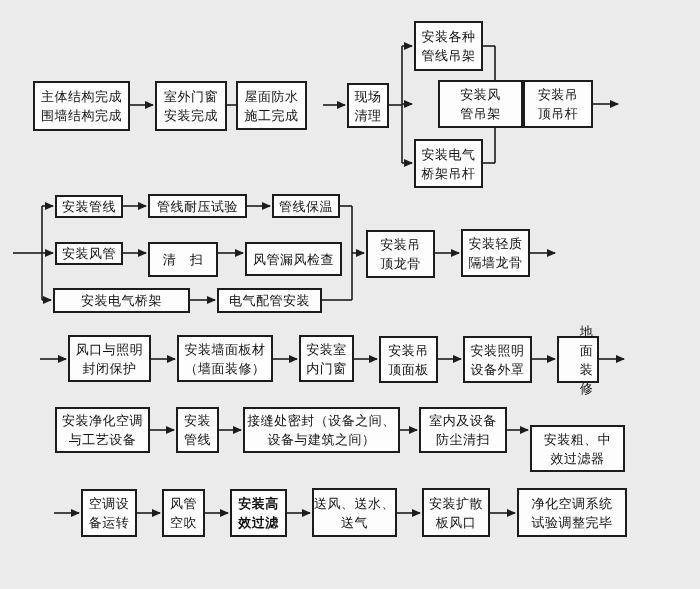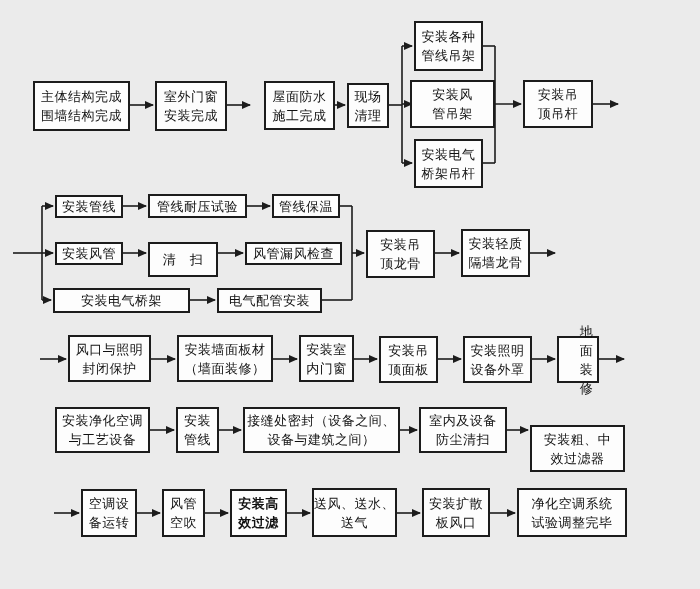--- a/index.html
+++ b/index.html
@@ -24,33 +24,33 @@
     color:#111111;
     font-size:13px;
     line-height:19px;
     white-space:pre-line;
     letter-spacing:0.5px;
   }
   .box.bold{font-weight:bold;}
   
   .r1b1{left:33px;top:81px;width:97px;height:50px;}
   .r1b2{left:155px;top:81px;width:72px;height:50px;}
-  .r1b3{left:264px;top:81px;width:71px;height:49px;}
+  .r1b3{left:236px;top:81px;width:71px;height:49px;}
   .r1b4{left:347px;top:83px;width:42px;height:45px;}
   .r1b5{left:414px;top:21px;width:69px;height:50px;}
-  .r1b6{left:410px;top:80px;width:85px;height:48px;}
+  .r1b6{left:438px;top:80px;width:85px;height:48px;}
   .r1b7{left:414px;top:139px;width:69px;height:49px;}
   .r1b8{left:523px;top:80px;width:70px;height:48px;}
   
   .r2b1{left:55px;top:195px;width:68px;height:23px;}
   .r2b2{left:148px;top:194px;width:99px;height:24px;}
   .r2b3{left:272px;top:194px;width:68px;height:24px;}
   .r2b4{left:55px;top:242px;width:68px;height:23px;}
   .r2b5{left:148px;top:242px;width:70px;height:35px;}
-  .r2b6{left:245px;top:242px;width:97px;height:23px;}
+  .r2b6{left:245px;top:242px;width:97px;height:34px;}
   .r2b7{left:53px;top:288px;width:137px;height:25px;}
   .r2b8{left:217px;top:288px;width:105px;height:25px;}
   .r2b9{left:366px;top:230px;width:69px;height:48px;}
   .r2b10{left:461px;top:229px;width:69px;height:48px;}
   .r2b11{left:557px;top:229px;width:69px;height:48px;}
   
   .r3b1{left:68px;top:335px;width:83px;height:47px;}
   .r3b2{left:177px;top:335px;width:96px;height:47px;}
   .r3b3{left:299px;top:335px;width:55px;height:47px;}
   .r3b4{left:379px;top:336px;width:59px;height:47px;}

